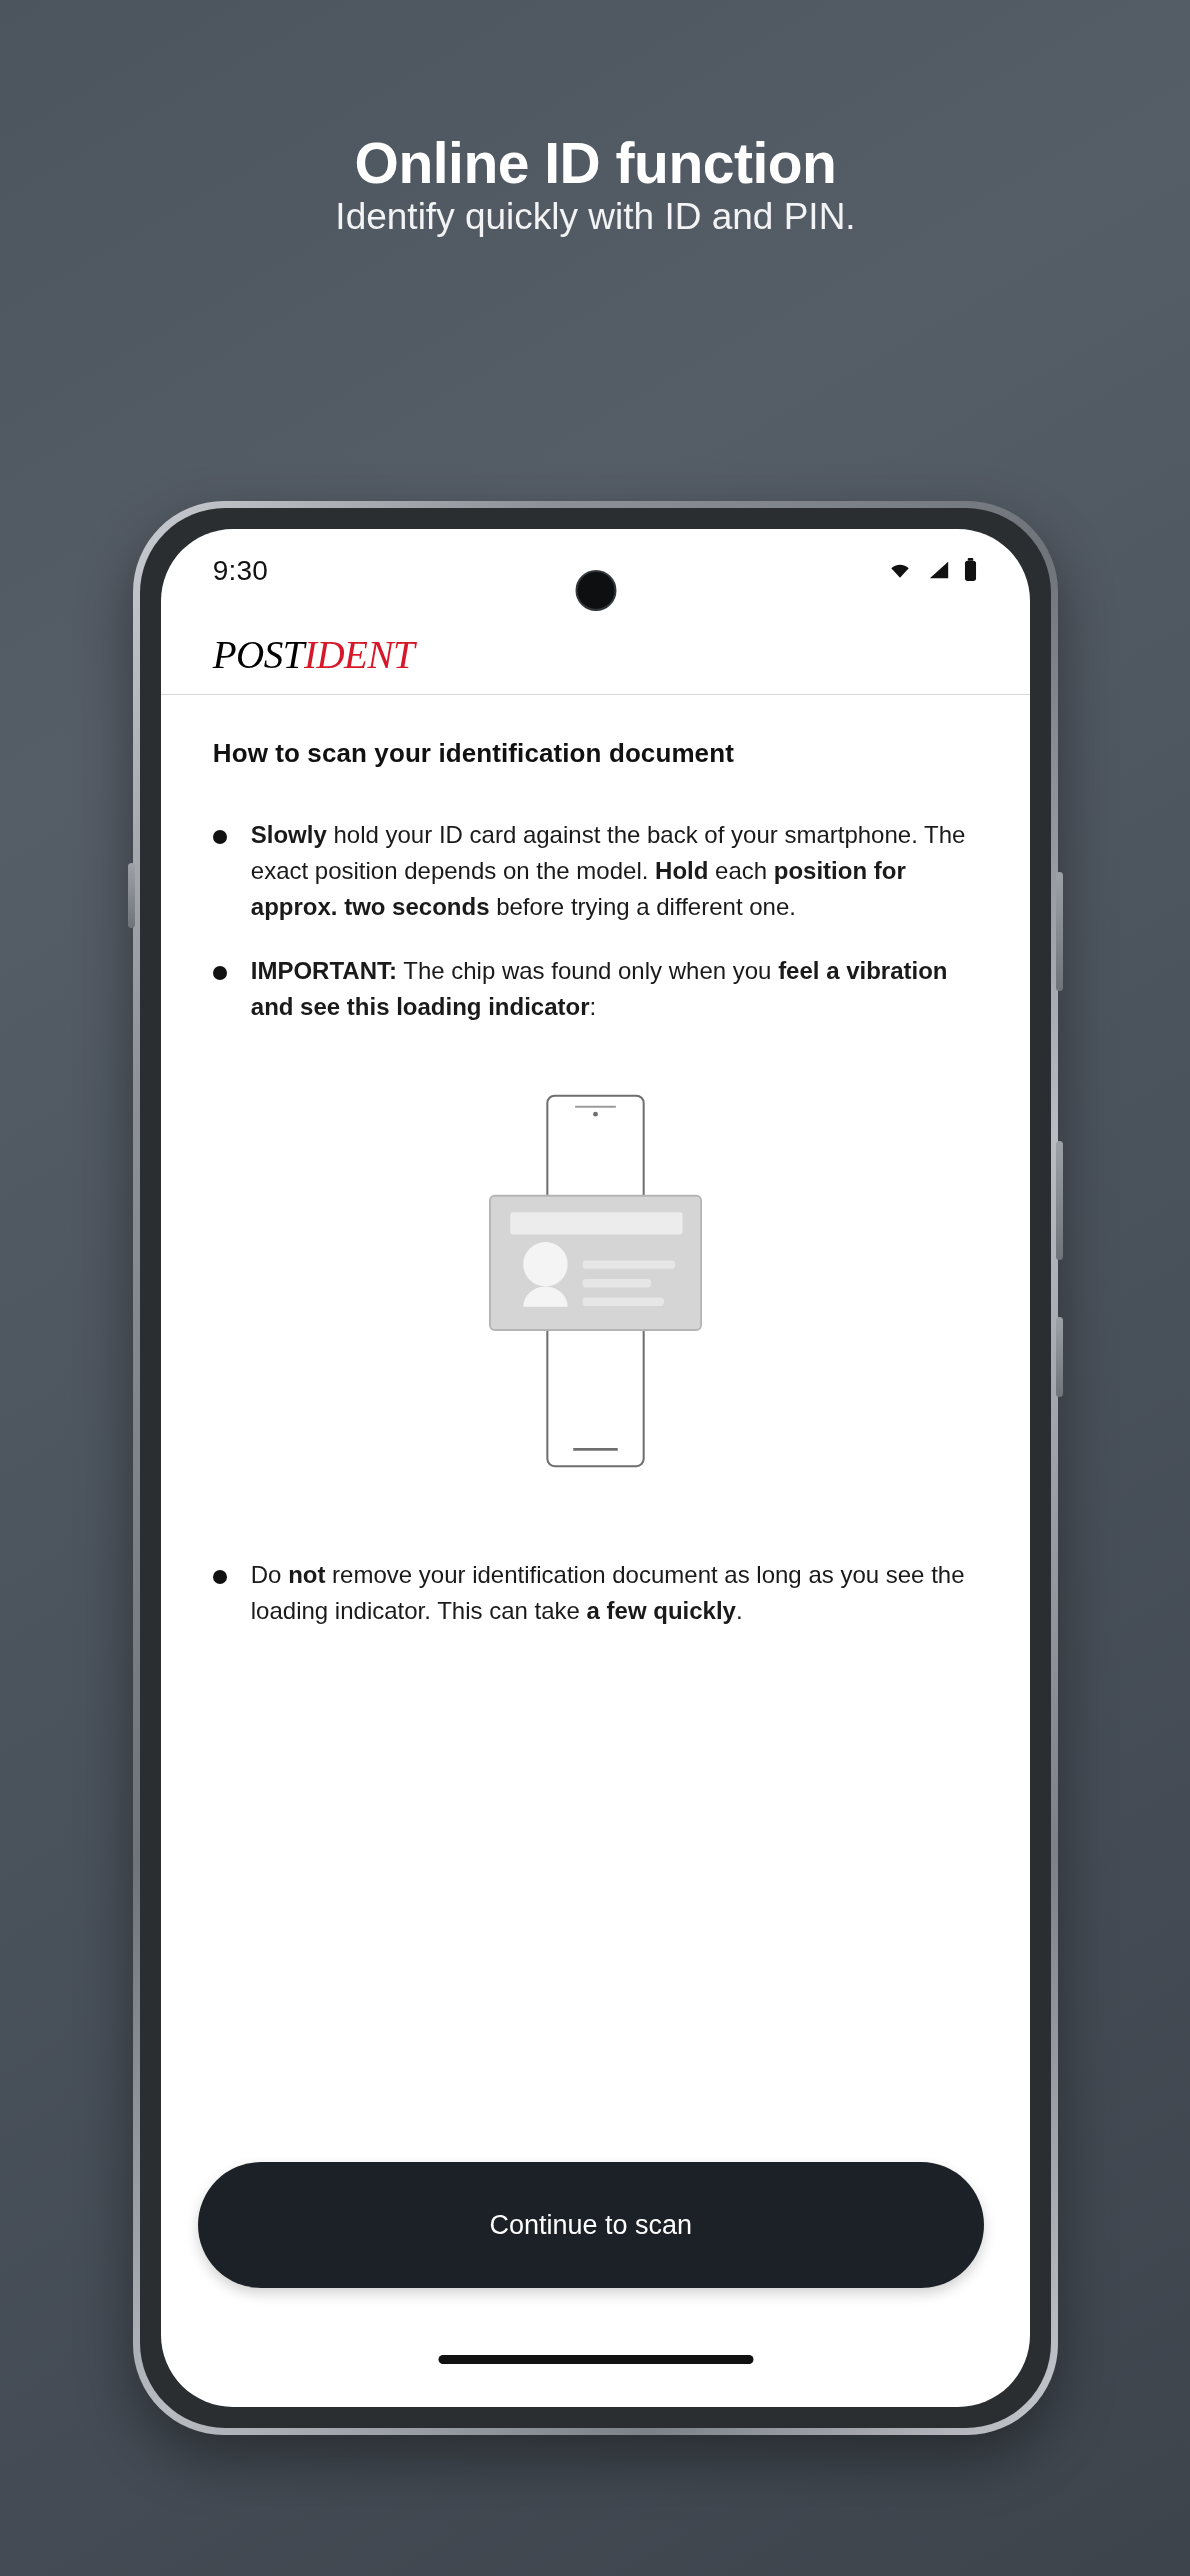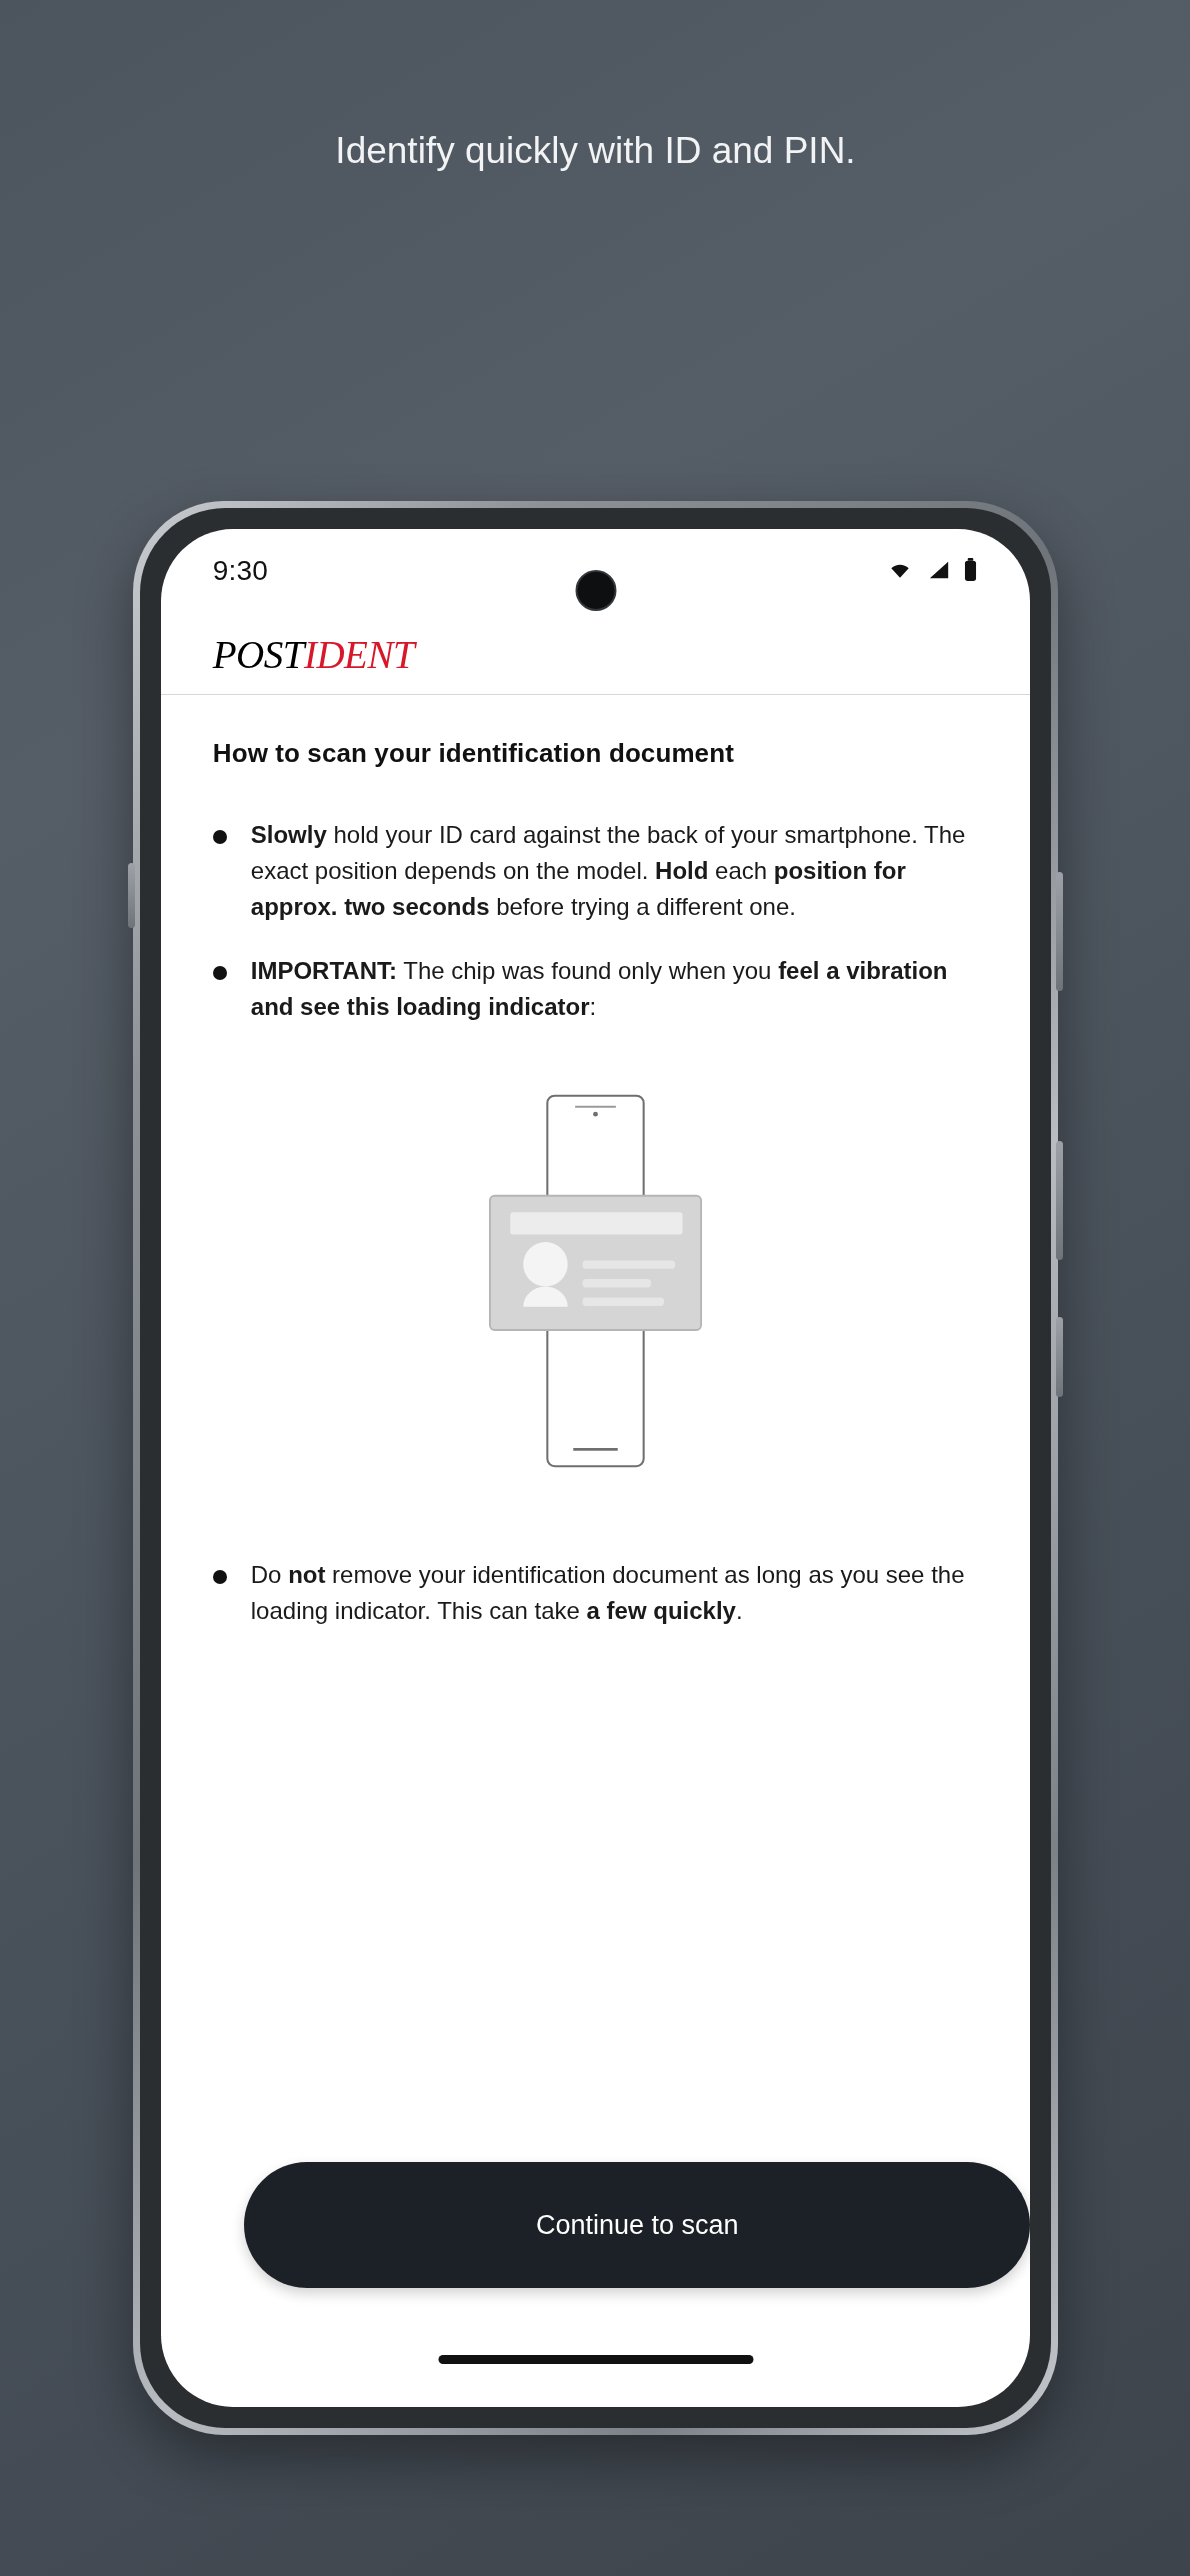--- a/index.html
+++ b/index.html
@@ -165,21 +165,22 @@
   }
 
   .bullet-late { margin-top: 89px; }
 
   
   .cta-wrap {
     position: absolute;
     left: 0; right: 0;
     bottom: 119px;
     display: flex;
-    justify-content: flex-end;
+    justify-content: flex-start;
+    padding-left: 37px;
   }
   .cta-button {
     width: 786px;
     height: 126px;
     border-radius: 63px;
     background: #1c2127;
     color: #ffffff;
     font-size: 27px;
     border: none;
     display: flex;
@@ -195,20 +196,21 @@
     width: 315px;
     height: 9.3px;
     border-radius: 5.6px;
     background: #111;
   }
 </style>
 </head>
 <body>
 
 <div class="promo">
+  <div class="promo-title">Online ID function</div>
   <div class="promo-sub">Identify quickly with ID and PIN.</div>
 </div>
 
 <div class="phone-wrap">
   <div class="phone-outer">
     <div class="btn-vol-up"></div>
     <div class="btn-vol-dn"></div>
     <div class="btn-power"></div>
     <div class="btn-left"></div>
     <div class="phone-mid">

